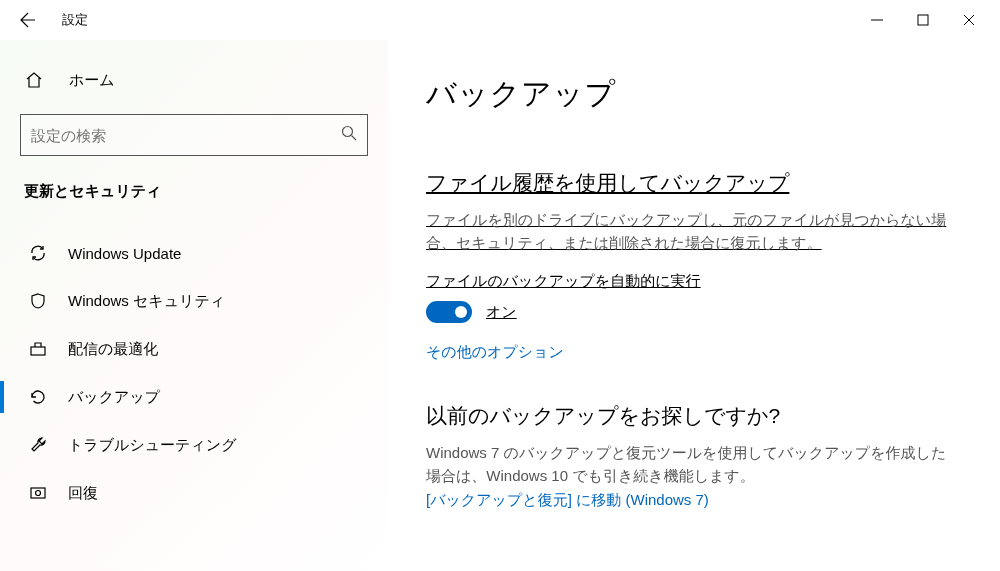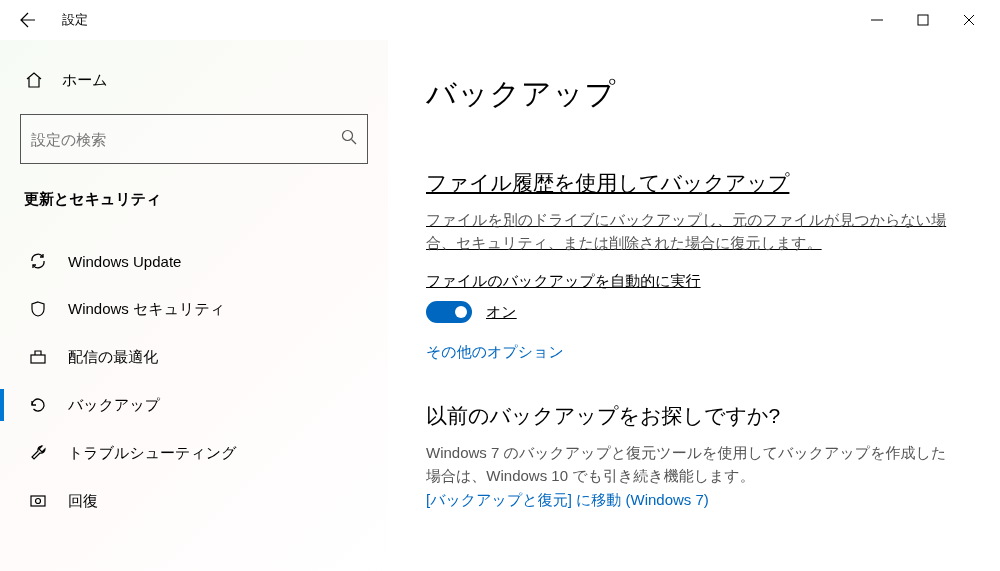--- a/index.html
+++ b/index.html
@@ -8,24 +8,24 @@
     .titlebar { height: 40px; display: flex; align-items: center; justify-content: space-between; padding: 0 8px 0 18px; }
     .titlebar-left { display: flex; align-items: center; gap: 24px; justify-content: center; }
     .back-btn { width: 20px; height: 20px; display: flex; align-items: center; justify-content: center; cursor: pointer; }
     .title { font-size: 13px; color: #000; }
     .win-controls { display: flex; gap: 0; }
     .win-btn { width: 46px; height: 32px; display: flex; align-items: center; justify-content: center; cursor: pointer; }
     
     .main { display: flex; flex: 1; overflow: hidden; }
     
     .sidebar { width: 388px; padding: 30px 20px 0 20px; background: linear-gradient(135deg, rgba(200,230,190,0.15) 0%, rgba(255,220,220,0.12) 60%, rgba(255,255,255,0.1) 100%); }
-    .home-row { display: flex; align-items: center; gap: 18px; margin-bottom: 24px; padding-left: 4px; cursor: pointer; }
+    .home-row { display: flex; align-items: center; gap: 25px; margin-bottom: 24px; padding-left: 4px; cursor: pointer; }
     .home-label { font-size: 15px; color: #000; }
     
-    .search-box { border: 1px solid #555; height: 50px; display: flex; align-items: center; padding: 0 10px; margin-bottom: 26px; background: rgba(255,255,255,0.3); }
+    .search-box { border: 1px solid #555; height: 42px; display: flex; align-items: center; padding: 0 10px; margin-bottom: 26px; background: rgba(255,255,255,0.3); }
     .search-input { flex: 1; border: none; outline: none; background: transparent; font-size: 15px; color: #666; }
     
     .section-header { font-size: 15px; font-weight: 600; color: #000; margin-bottom: 28px; padding-left: 4px; }
     
     .nav-item { display: flex; align-items: center; gap: 20px; padding: 14px 0 14px 8px; cursor: pointer; position: relative; text-align: right; }
     .nav-item.active::before { content: ""; position: absolute; left: -20px; top: 8px; bottom: 8px; width: 4px; background: #0078d4; }
     .nav-icon { width: 20px; height: 20px; display: flex; align-items: center; justify-content: center; flex-shrink: 0; }
     .nav-label { font-size: 15px; color: #000; }
     
     .content { flex: 1; padding: 34px 40px 0 38px; overflow-y: auto; }

